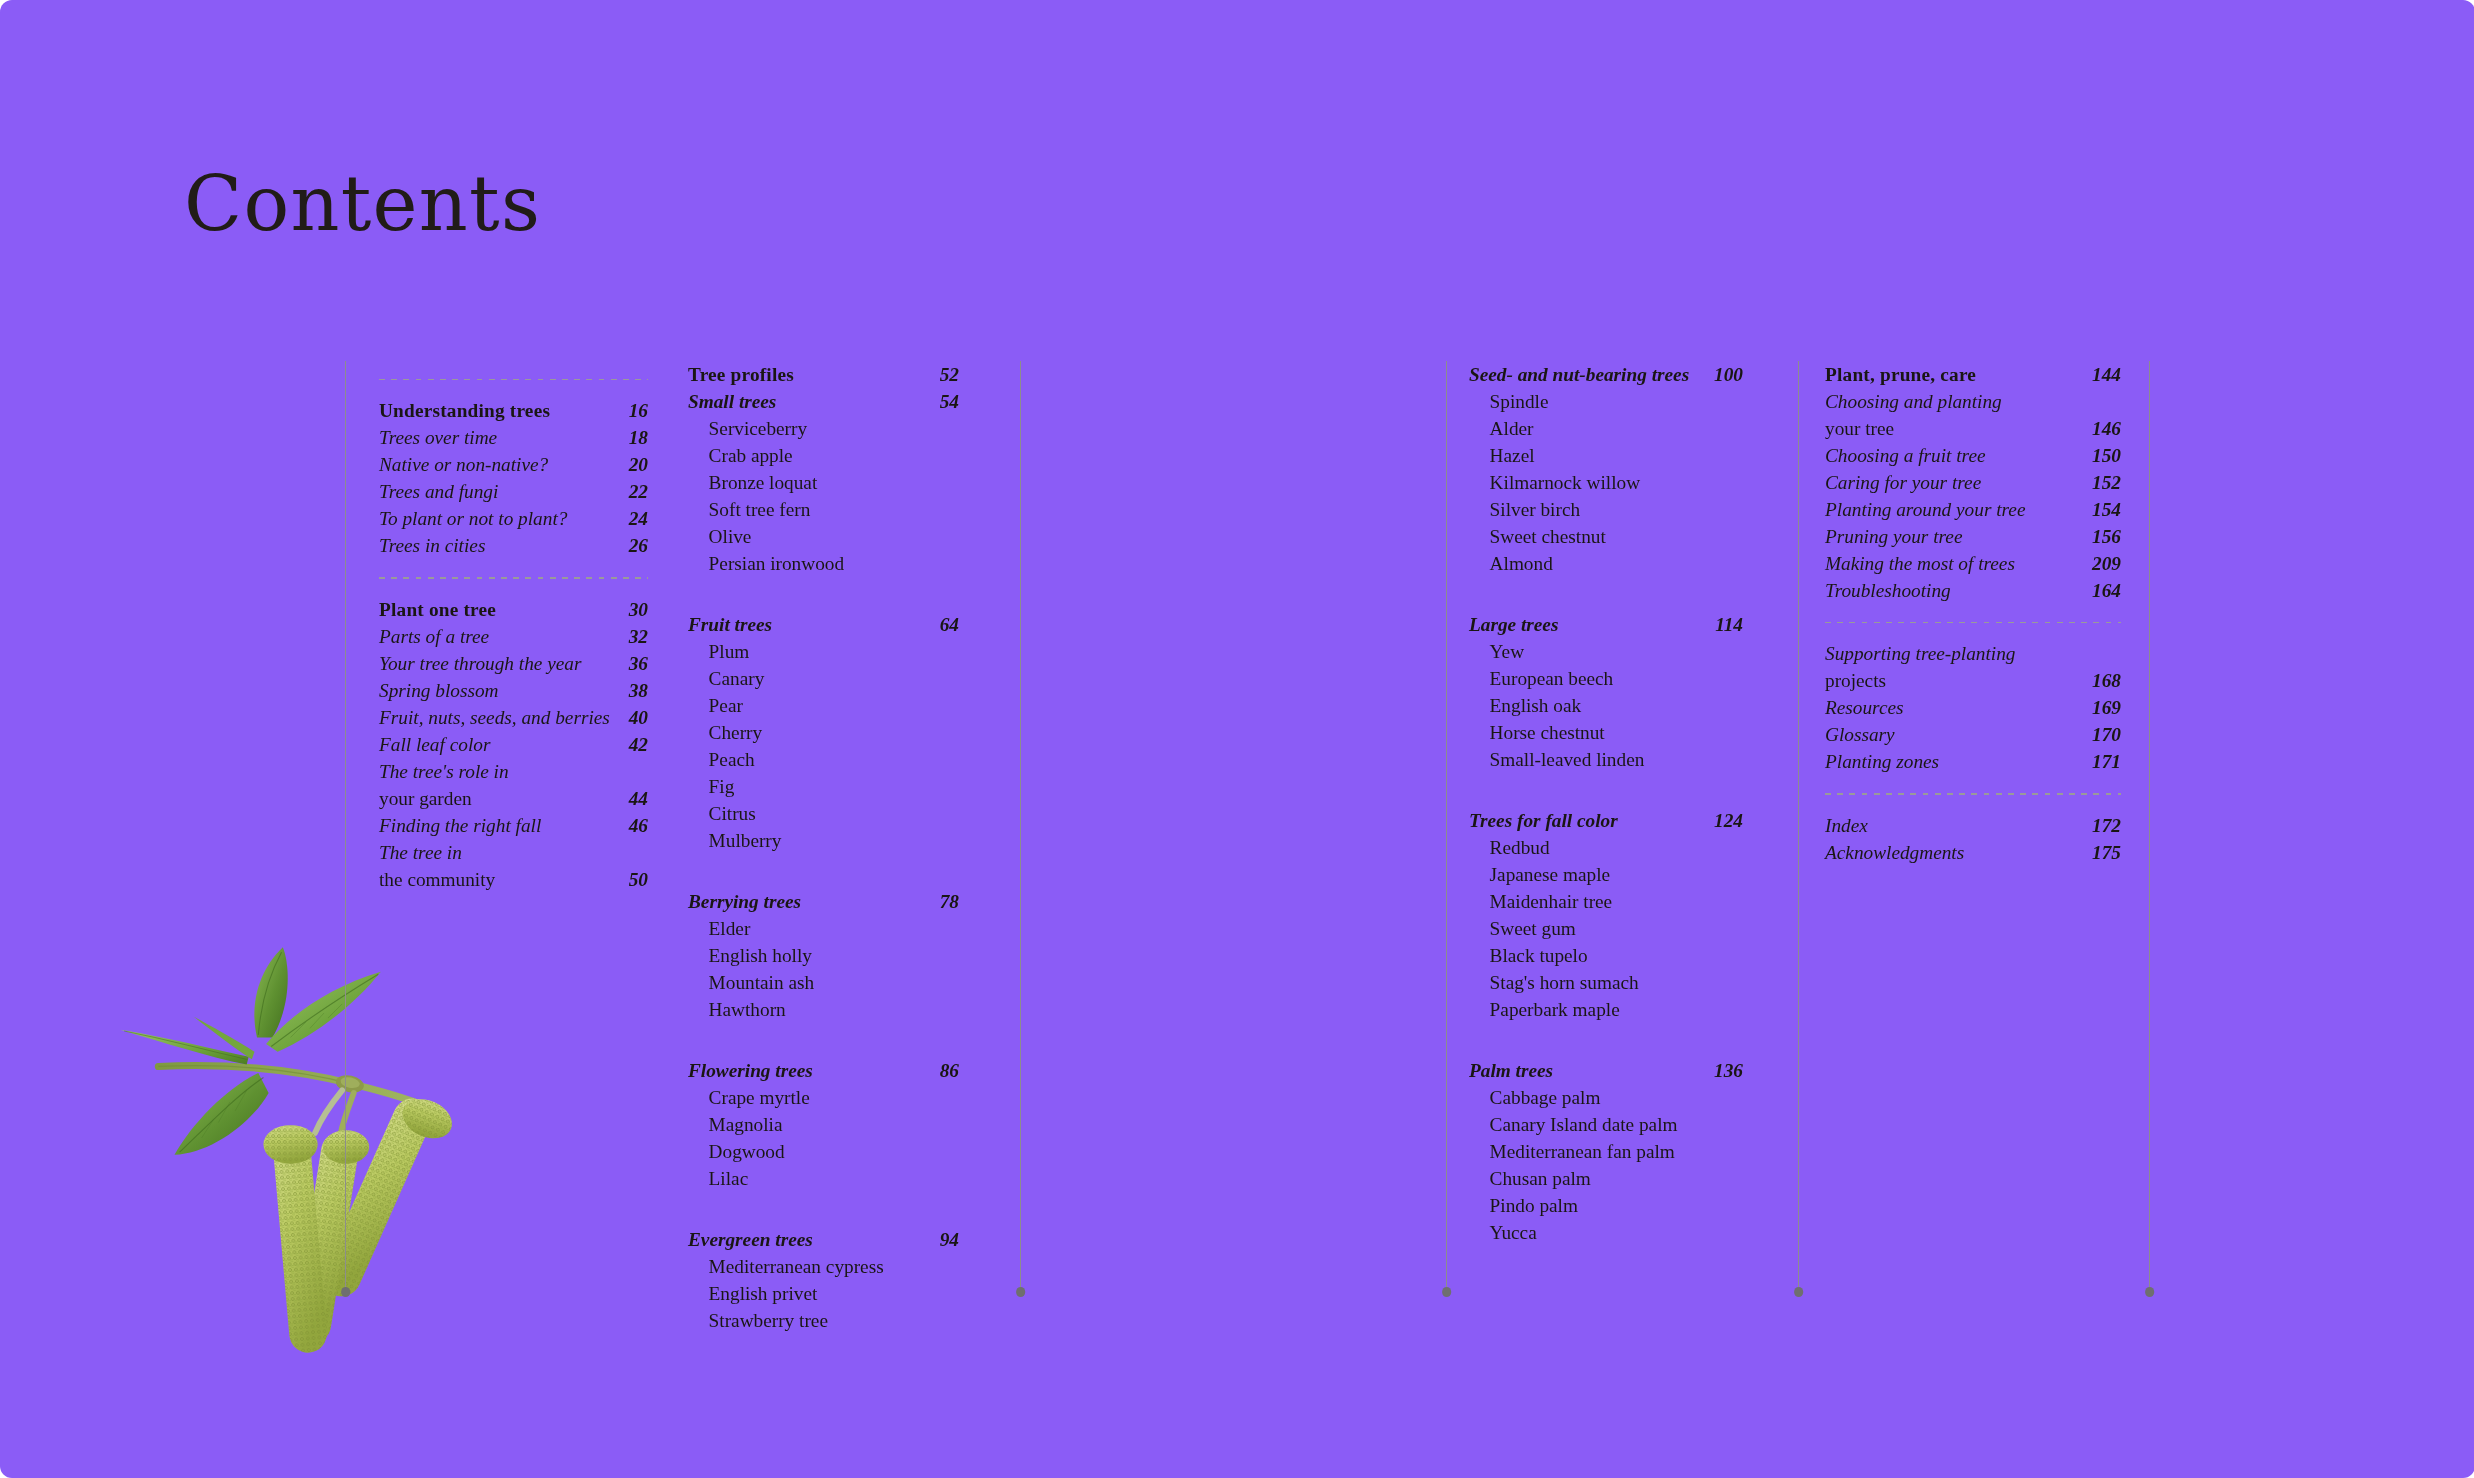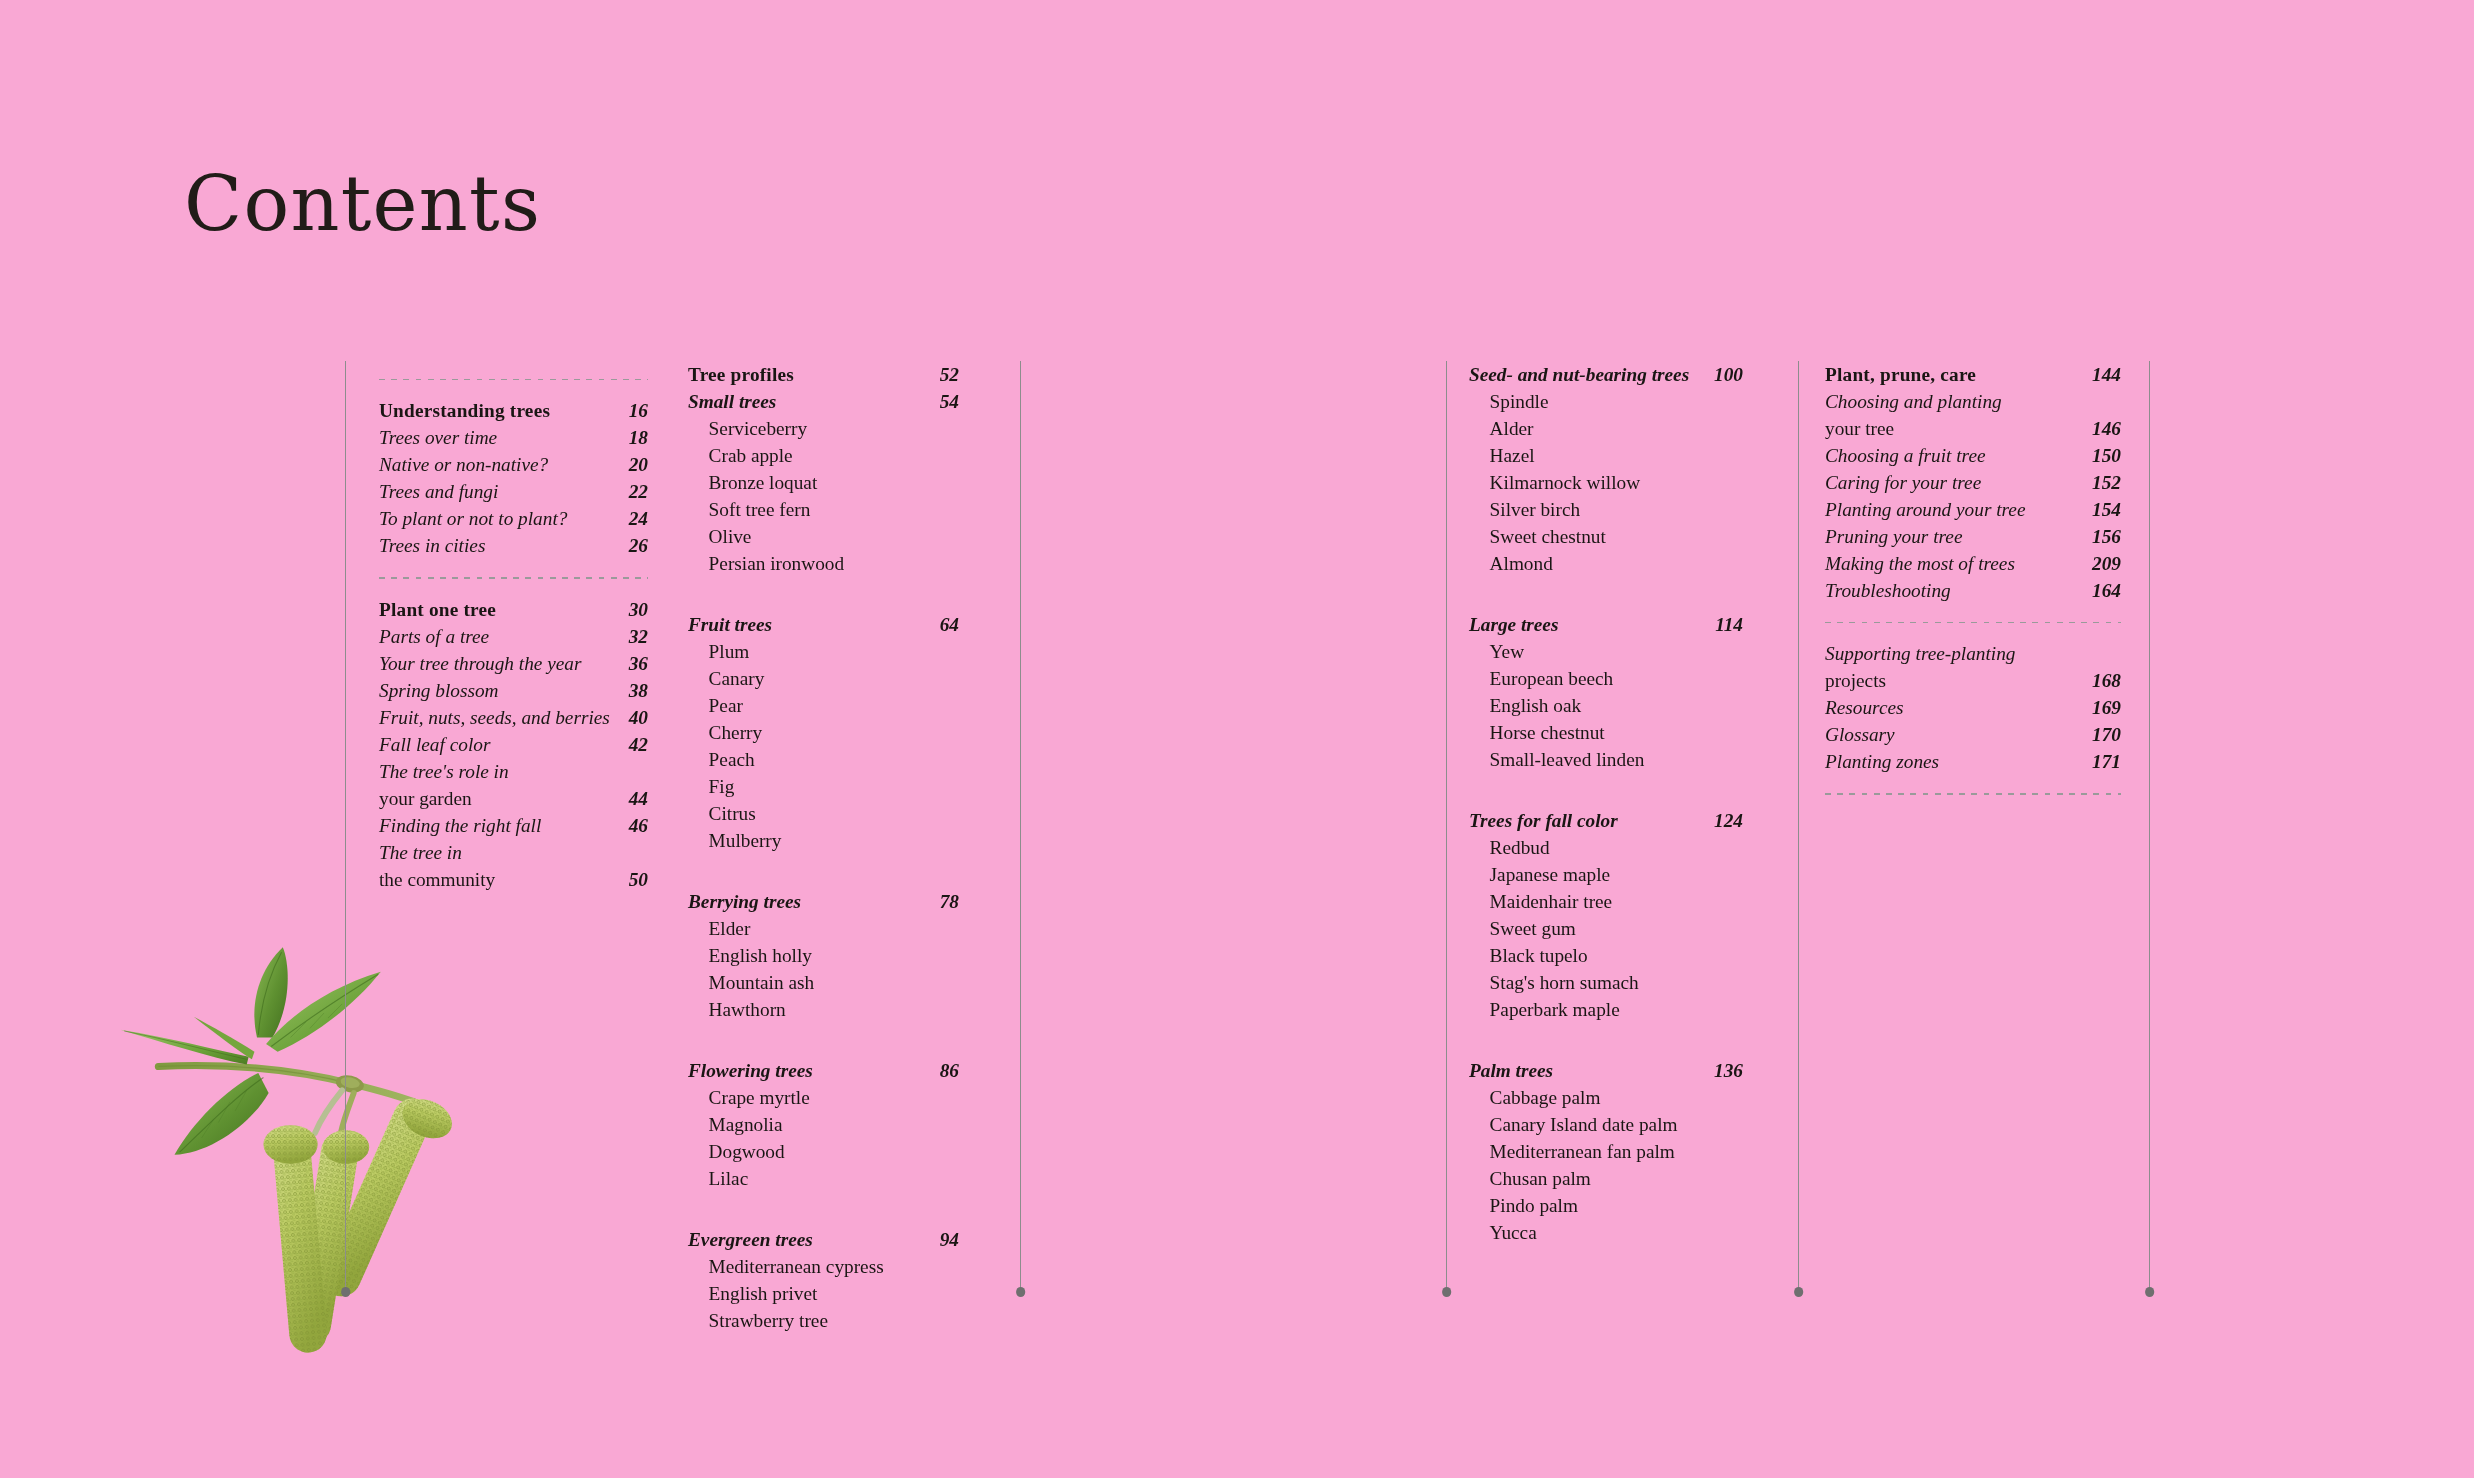--- a/index.html
+++ b/index.html
@@ -1,21 +1,21 @@
 <!DOCTYPE html>
 <html style="font-size:10.3px"><head>
 <meta charset="utf-8">
 <style>
   html,body{margin:0;padding:0;background:#ffffff;}
   body{
     width:2475px;height:1478px;position:relative;overflow:hidden;
     font-family:"Liberation Serif","DejaVu Serif",serif;
     color:#1a1614;
   }
-  .page{position:absolute;inset:0;background:#f9a8d4;}
+  .page{position:absolute;inset:0;background:#8b5cf6;border-radius:12px;}
 
   
   .title{
     position:absolute;left:184px;top:166px;
     font-family:"DejaVu Serif","Liberation Serif",serif;
     font-size:76px;line-height:1;font-weight:400;
     letter-spacing:1.3px;color:#211c18;
     white-space:nowrap;
   }
 
@@ -666,16 +666,28 @@
           <span class="fill"></span>
           <span class="pg">170</span>
         </div>
         <div class="row lvl-item">
           <span class="lbl">Planting zones</span>
           <span class="fill"></span>
           <span class="pg">171</span>
         </div>
       </div>
       <div class="dash"></div>
+      <div class="block">
+        <div class="row lvl-item">
+          <span class="lbl">Index</span>
+          <span class="fill"></span>
+          <span class="pg">172</span>
+        </div>
+        <div class="row lvl-item">
+          <span class="lbl">Acknowledgments</span>
+          <span class="fill"></span>
+          <span class="pg">175</span>
+        </div>
+      </div>
     </div>
 
 </div>
 
 
 </body></html>

